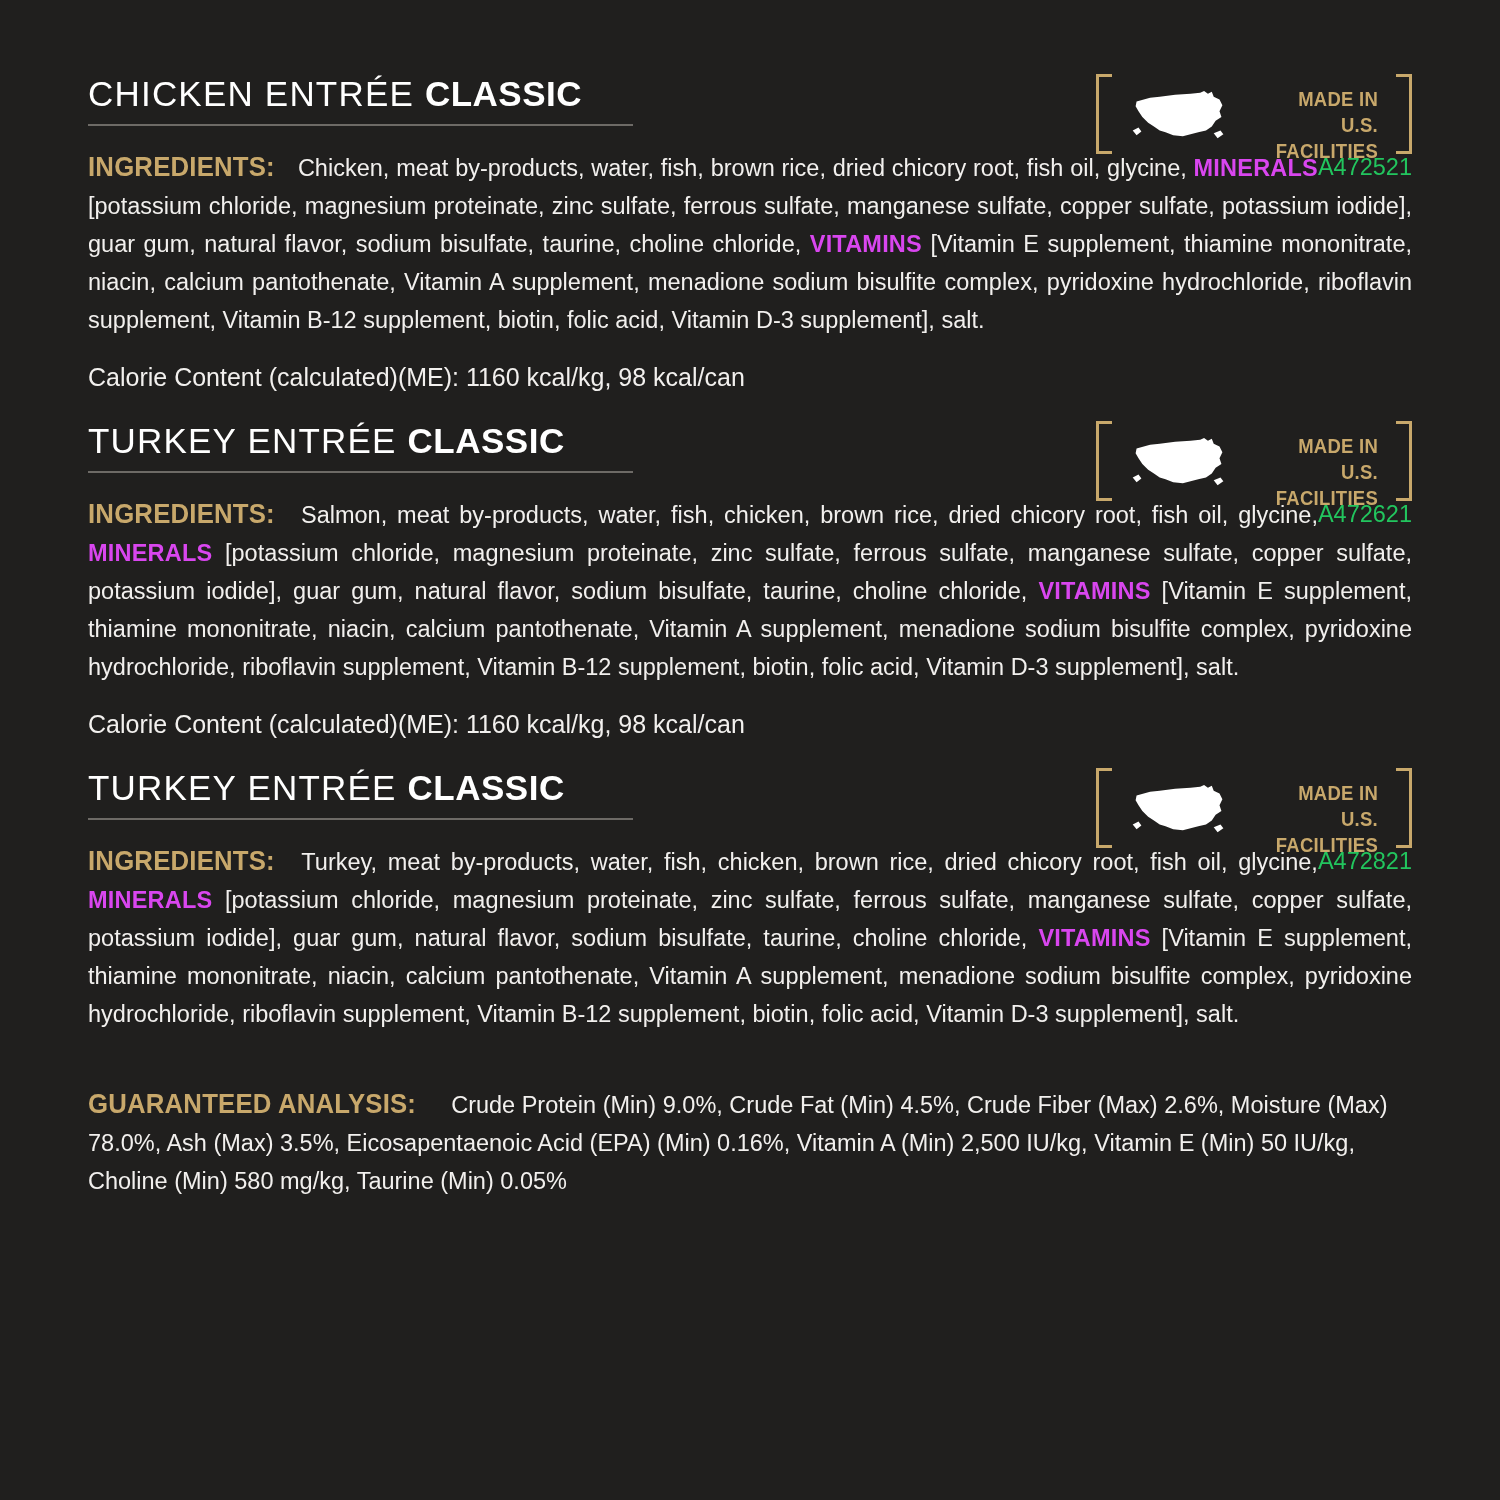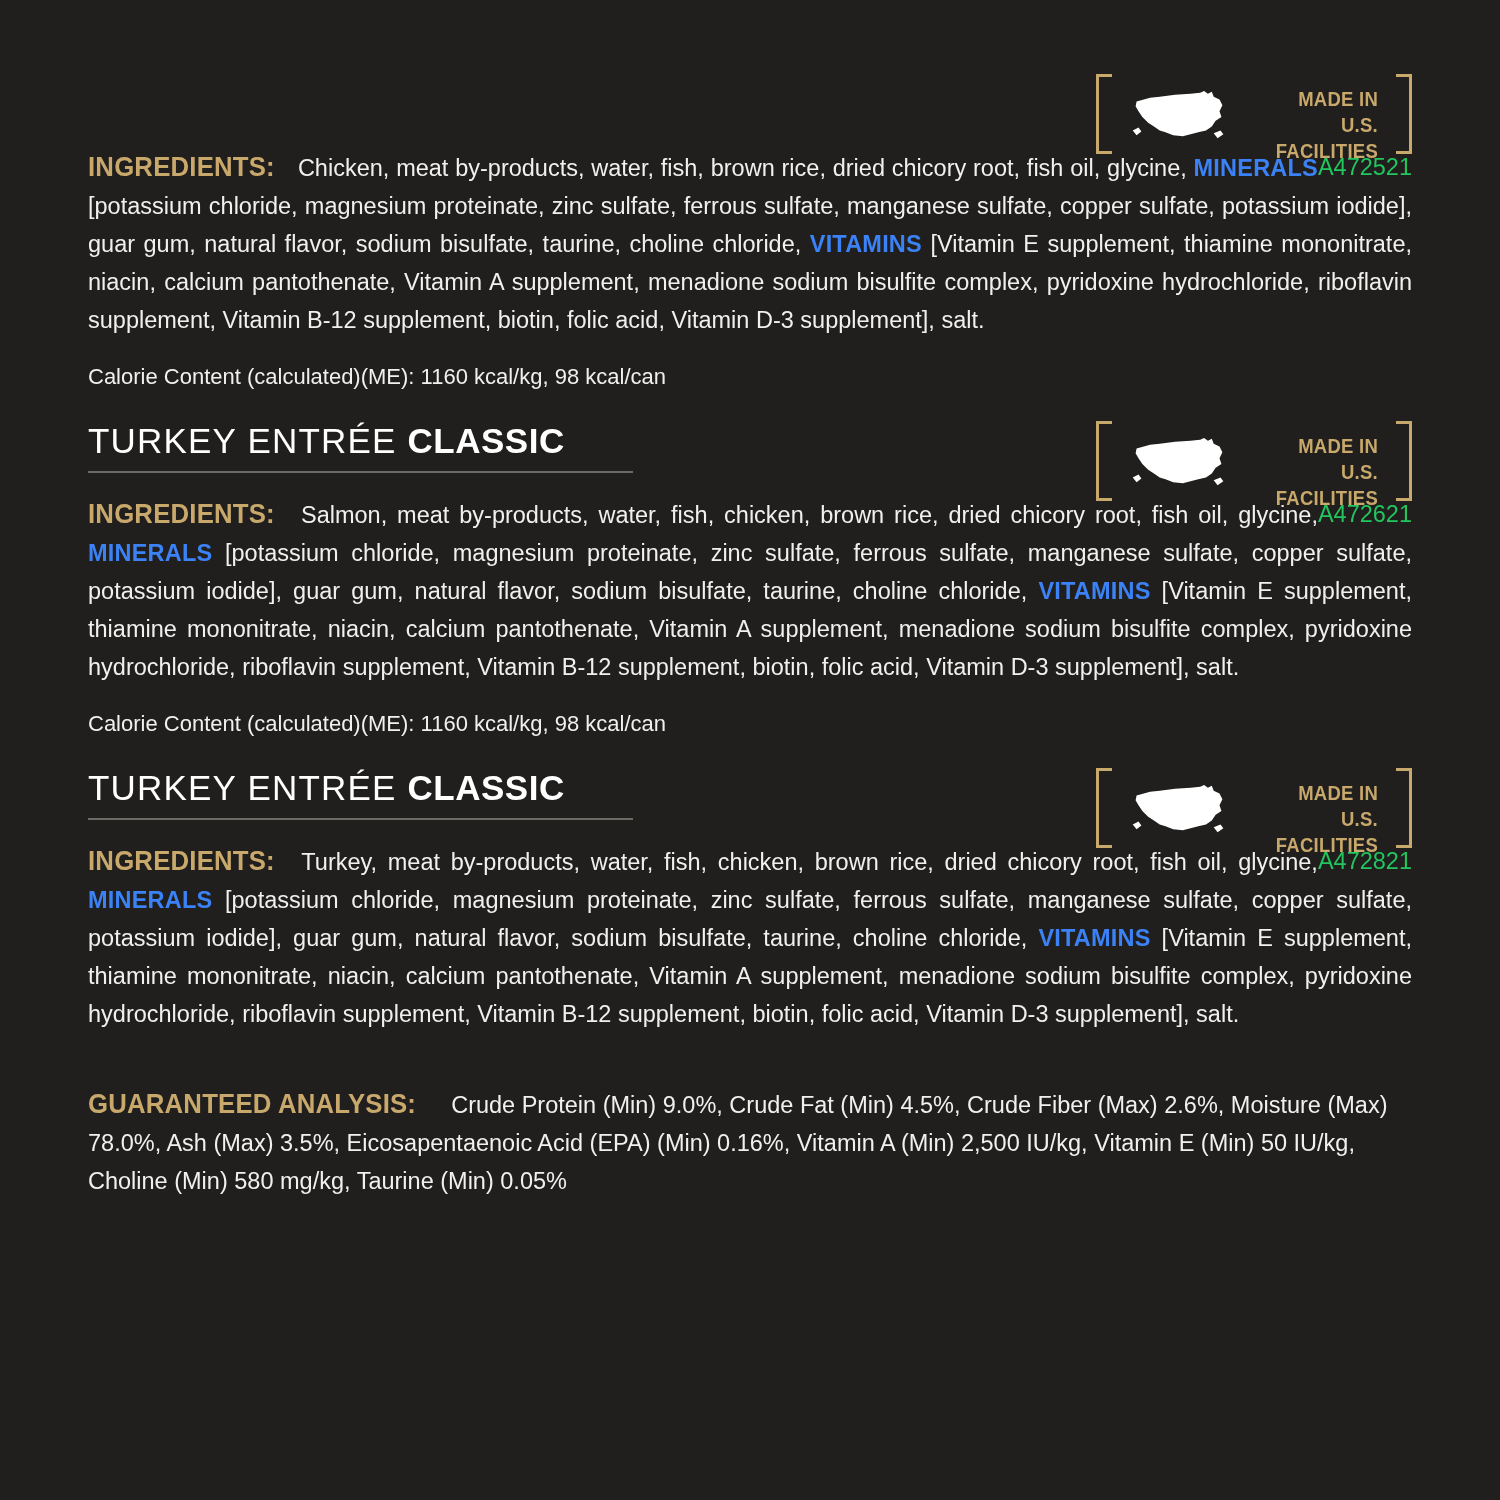--- a/index.html
+++ b/index.html
@@ -110,32 +110,32 @@
     color: #c8a86b;
     font-weight: 700;
     font-size: 28px;
     letter-spacing: 0.2px;
     transform: scaleX(0.92);
     display: inline-block;
     transform-origin: left;
   }
   .sub-label {
     font-weight: 700;
-    color: #3b82f6;
+    color: #d946ef;
     letter-spacing: 0.2px;
   }
   .code {
     float: right;
     color: #22c55e;
     font-weight: 300;
     font-size: 23.5px;
   }
   .calorie {
     margin-top: 22px;
-    font-size: 22px;
+    font-size: 25px;
     line-height: 32px;
     color: #f2f0ee;
     font-weight: 300;
   }
 
   
   .ga {
     margin-top: 52px;
     font-size: 23.5px;
     line-height: 38px;
@@ -154,20 +154,21 @@
     transform-origin: left;
   }
 </style>
 </head>
 <body>
 
 <div class="page">
 
   <div class="product">
     <div class="title-row">
+      <div class="product-title"><span>CHICKEN ENTRÉE </span><span class="classic">CLASSIC</span></div>
       <div class="badge">
         <div class="bracket left"></div>
         <div class="bracket right"></div>
         <svg class="map" viewBox="0 0 100 56">
           <path fill="#ffffff" d="M6,14 L20,10 L30,9 L46,7 L62,6 L72,5 L76,3 L80,6 L84,4 L86,9 L92,12 L95,18 L92,24 L94,30 L88,34 L84,40 L78,44 L70,46 L62,48 L54,50 L44,49 L36,46 L30,44 L24,40 L18,36 L12,30 L8,24 L5,19 Z"></path>
           <path fill="#ffffff" d="M2,44 L8,41 L11,45 L6,49 Z"></path>
           <path fill="#ffffff" d="M86,47 L93,44 L96,48 L90,52 Z"></path>
         </svg>
         <div class="badge-text">
           <div>MADE IN U.S.</div>

